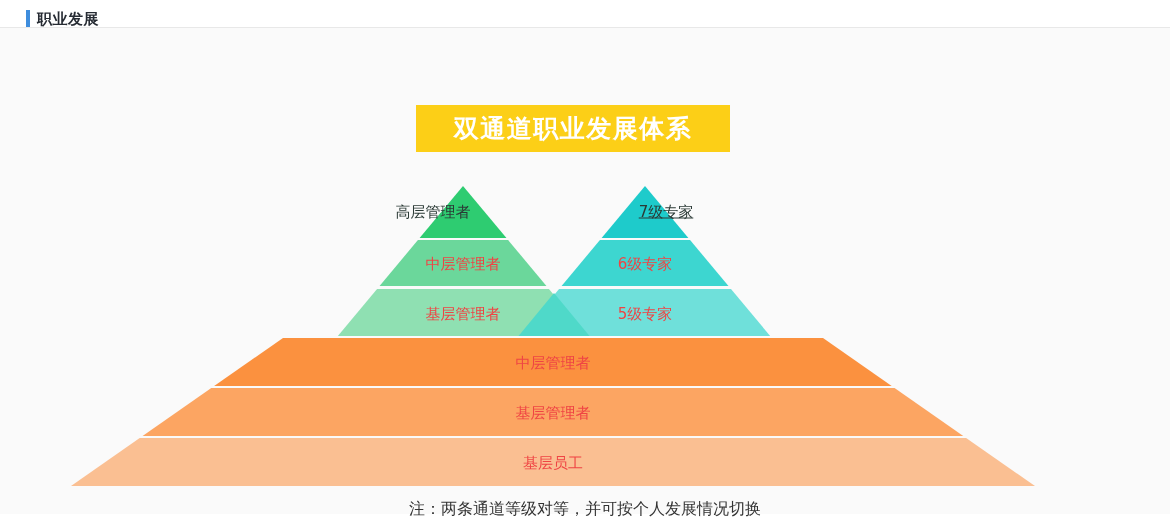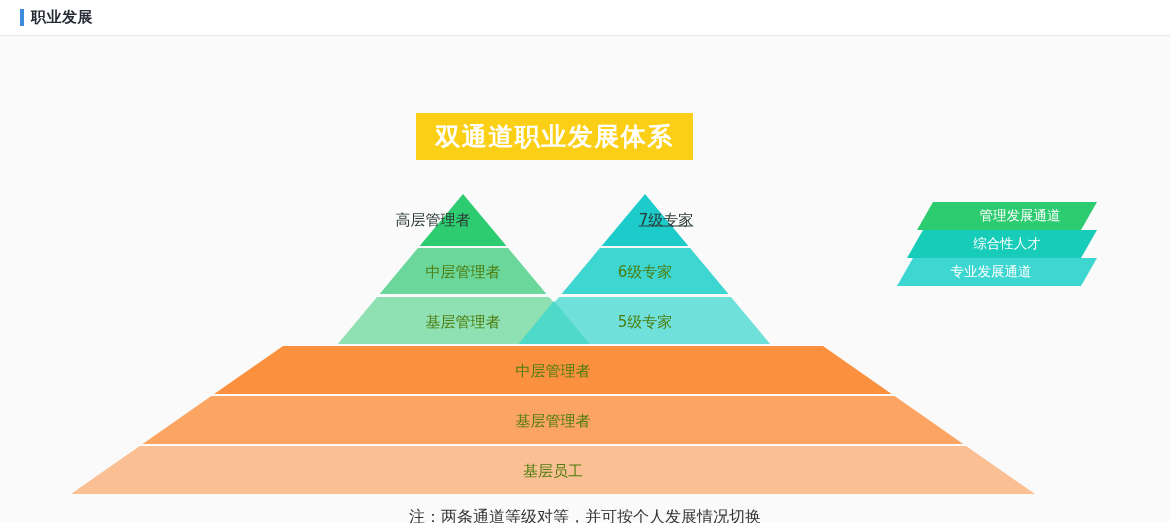--- a/index.html
+++ b/index.html
@@ -10,25 +10,25 @@
   body {
     width: 1170px;
     height: 523px;
     background: #ffffff;
     font-family: "DejaVu Sans", "Liberation Sans", sans-serif;
     overflow: hidden;
   }
 
   
   .page-header {
-    height: 36px;
+    height: 28px;
     background: #ffffff;
     display: flex;
-    align-items: center;
-    padding-left: 20px;
+    align-items: flex-end;
+    padding-left: 26px;
     box-sizing: border-box;
     border-bottom: 1px solid #e8e8e8;
   }
   .header-accent-bar {
     width: 4px;
     height: 17px;
     background: #3e8ddd;
     margin-right: 7px;
     flex: 0 0 auto;
   }
@@ -47,21 +47,21 @@
     height: 486px;
     background: #fafafa;
     box-sizing: border-box;
   }
 
   
   .title-banner {
     position: absolute;
     left: 416px;
     top: 77px;
-    width: 277px;
+    width: 314px;
     height: 47px;
     background: #FCCF17;
     display: flex;
     align-items: center;
     justify-content: center;
   }
   .title-banner-text {
     color: #ffffff;
     font-size: 25px;
     font-weight: bold;
@@ -79,21 +79,21 @@
   }
   .pyramid-svg {
     position: absolute;
     left: 0;
     top: 0;
   }
 
   
   .layer-label {
     position: absolute;
-    color: #4d7c0f;
+    color: #ef4444;
     font-size: 15px;
     line-height: 1;
     white-space: nowrap;
     transform: translate(-50%, -50%);
     pointer-events: none;
   }
   .layer-label.dark {
     color: #2b3a36;
   }
 
@@ -198,27 +198,16 @@
 
     <div class="layer-label dark" style="left:666px; top:184px;text-decoration:underline;">7级专家</div>
     <div class="layer-label" style="left:645px; top:236px;">6级专家</div>
     <div class="layer-label" style="left:645px; top:286px;">5级专家</div>
 
     <div class="layer-label" style="left:553px; top:335px;">中层管理者</div>
     <div class="layer-label" style="left:553px; top:385px;">基层管理者</div>
     <div class="layer-label" style="left:553px; top:435px;">基层员工</div>
   </div>
 
-  <div class="legend">
-    <svg class="legend-svg" width="200" height="88" viewBox="0 0 200 88">
-
-      <polygon points="16,56 200,56 184,84 0,84" fill="#3DD6D0"></polygon>
-      <polygon points="26,28 200,28 184,56 10,56" fill="#17CCB8"></polygon>
-      <polygon points="36,0 200,0 184,28 20,28" fill="#2ECC71"></polygon>
-    </svg>
-    <div class="legend-label" style="left:123px; top:14px;">管理发展通道</div>
-    <div class="legend-label" style="left:110px; top:42px;">综合性人才</div>
-    <div class="legend-label" style="left:94px; top:70px;">专业发展通道</div>
-  </div>
 
   <div class="footnote">注：两条通道等级对等，并可按个人发展情况切换</div>
 
 </div>
 
 </body></html>

